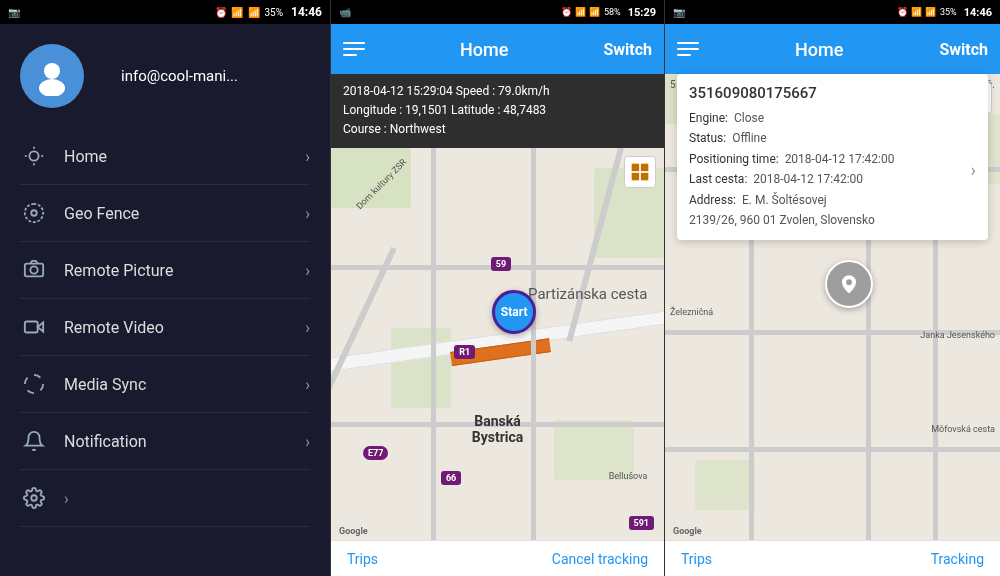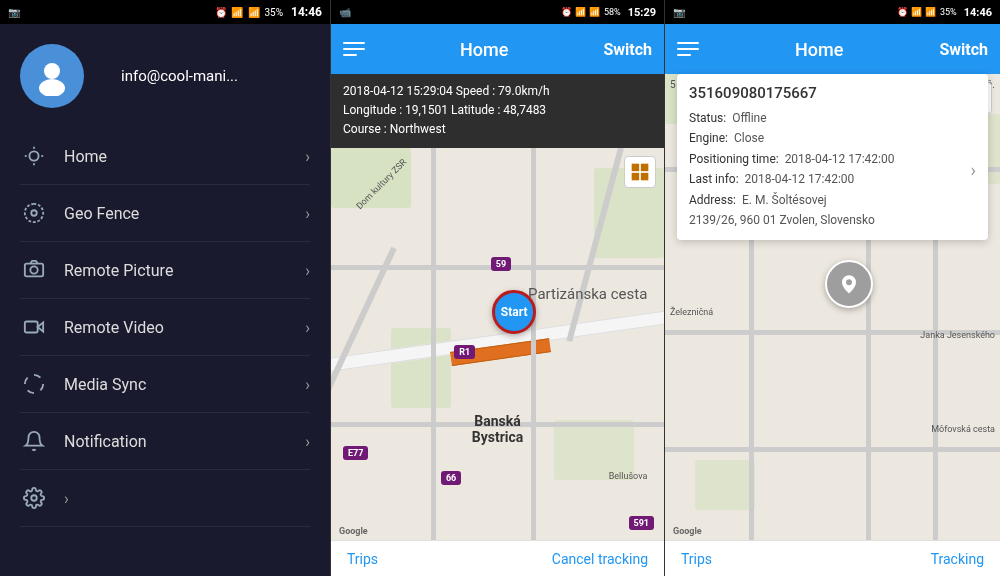--- a/index.html
+++ b/index.html
@@ -210,21 +210,21 @@
       width: 44px;
       height: 44px;
       border-radius: 50%;
       background: #2196f3;
       display: flex;
       align-items: center;
       justify-content: center;
       color: #fff;
       font-size: 12px;
       font-weight: bold;
-      border: 3px solid #b91c1c;
+      border: 3px solid #4c1d95;
       box-shadow: 0 2px 6px rgba(0,0,0,0.3);
     }
     .bottom-bar {
       height: 36px;
       background: #fff;
       display: flex;
       align-items: center;
       justify-content: space-between;
       padding: 0 16px;
       border-top: 1px solid #e0e0e0;
@@ -517,21 +517,21 @@
       <div style="position:absolute;top:52%;left:120px;width:100px;height:14px;background:#e07020;transform:rotate(-8deg);transform-origin:left center;border-top:1px solid #c06010;border-bottom:1px solid #c06010;"></div>
 
       <div class="road-gray-v" style="left:30%;top:0;height:100%;"></div>
       <div class="road-gray-v" style="left:60%;top:0;height:100%;"></div>
       <div class="road-gray-h" style="top:30%;left:0;width:100%;"></div>
       <div class="road-gray-h" style="top:70%;left:0;width:100%;"></div>
 
       <div style="position:absolute;top:0;right:40px;width:6px;height:200px;background:#ccc;transform:rotate(15deg);transform-origin:top center;"></div>
       <div style="position:absolute;top:100px;left:60px;width:6px;height:200px;background:#ccc;transform:rotate(25deg);transform-origin:top center;"></div>
 
-      <div class="road-badge" style="bottom:80px;left:12px;">E77</div>
+      <div class="road-badge" style="bottom:80px;left:32px;border-radius:7px;">E77</div>
 
       <div class="road-badge" style="top:52%;left:37%;transform:translateY(-50%);">R1</div>
 
       <div class="road-badge" style="top:28%;left:48%;">59</div>
 
       <div class="road-badge" style="bottom:10px;right:10px;">591</div>
 
       <div class="road-badge" style="bottom:55px;left:33%;margin-top:7px;">66</div>
 
       <div class="text-label" style="bottom:95px;left:50%;transform:translateX(-50%);font-size:14px;font-weight:bold;color:#333;text-align:center;">Banská<br>Bystrica</div>
@@ -586,33 +586,33 @@
     </div>
     <span class="header-title">Home</span>
     <span class="header-switch">Switch</span>
   </div>
 
   <div class="device-info-popup">
     <div class="device-id">351609080175667</div>
     <div class="device-detail-row">
       <div class="device-details">
         <div class="device-detail">
+          <span class="label">Engine:</span>
+          &nbsp;<span>Close</span>
+        </div>
+        <div class="device-detail">
           <span class="label">Status:</span>
           &nbsp;<span>Offline</span>
-        </div>
-        <div class="device-detail">
-          <span class="label">Engine:</span>
-          &nbsp;<span>Close</span>
         </div>
         <div class="device-detail">
           <span class="label">Positioning time:</span>
           &nbsp;<span>2018-04-12 17:42:00</span>
         </div>
         <div class="device-detail">
-          <span class="label">Last info:</span>
+          <span class="label">Last cesta:</span>
           &nbsp;<span>2018-04-12 17:42:00</span>
         </div>
         <div class="device-detail">
           <span class="label">Address:</span>
           &nbsp;<span>E. M. Šoltésovej<br>2139/26, 960 01 Zvolen, Slovensko</span>
         </div>
       </div>
       <span class="detail-arrow">›</span>
     </div>
   </div>

